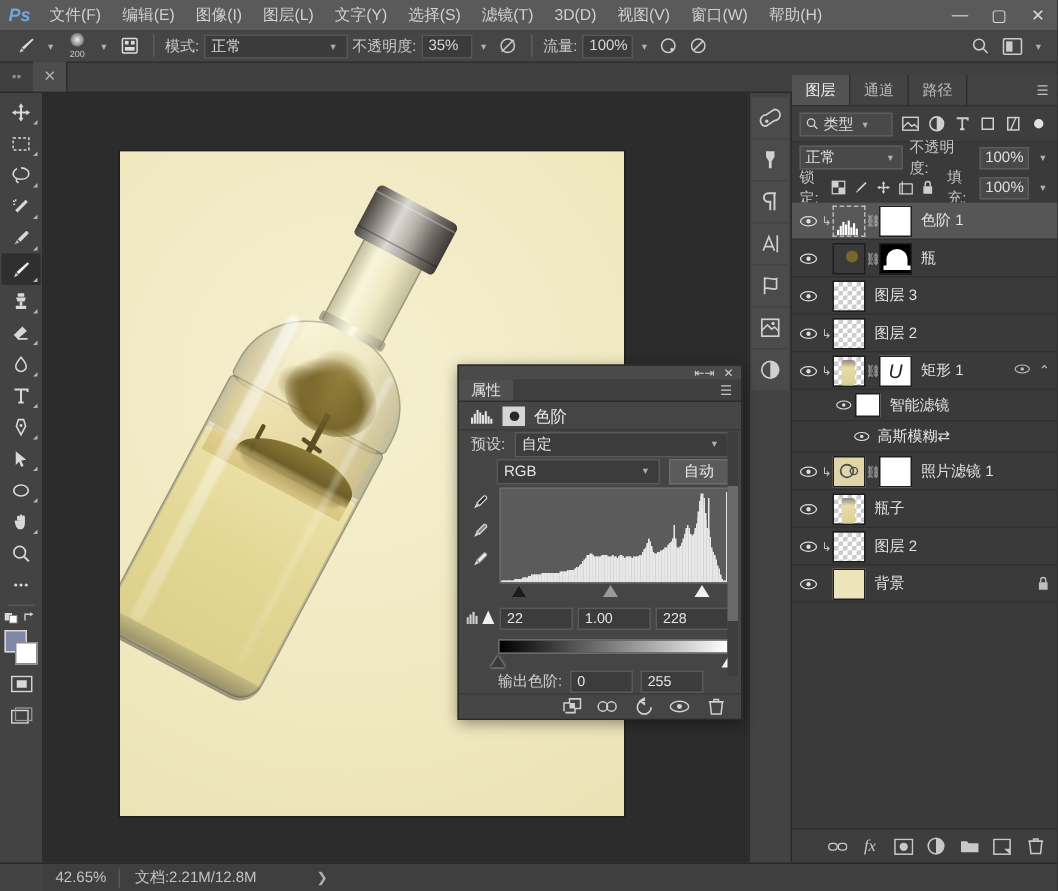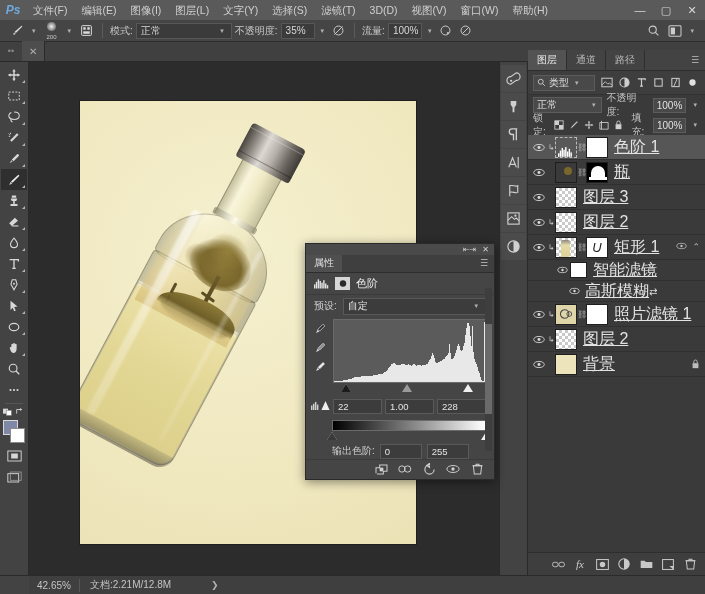--- a/index.html
+++ b/index.html
@@ -346,21 +346,21 @@
   .thumb.mask-black::before{
     content:""; position:absolute; left:2px; bottom:2px; width:18px; height:3px;
     background:#fff;
   }
   .thumb.shape-u {
     background: #fff; background-image: none;
     display:flex; align-items:center; justify-content:center;
     color:#222; font-size:13px; font-style: italic;
   }
   .link-ic { width: 9px; text-align:center; font-size: 8px; color: #c6c6c6; }
-  .layer-name { margin-left: 6px; font-size: 16px; color: #e2e2e2; white-space: nowrap; text-decoration: underline; }
+  .layer-name { margin-left: 6px; font-size: 10px; color: #e2e2e2; white-space: nowrap; }
   .layer-row .right-ic { margin-left: auto; margin-right: 5px; display:flex; gap:5px; color:#bdbdbd; font-size:9px; }
   .sub-row {
     height: 21px; display: flex; align-items: center; padding-left: 26px;
     border-bottom: 1px solid #303030; font-size: 10px; color: #dcdcdc;
   }
   .sub-row .eye { width: 16px; }
   .sub-row2 { padding-left: 38px; }
   .panel-footer {
     height: 23px; background: #3e3e3e; border-top: 1px solid #2e2e2e;
     display: flex; align-items: center; justify-content: flex-end; gap: 8px; padding-right: 8px;
@@ -999,20 +999,31 @@
           <svg width="15" height="12" viewBox="0 0 16 13">
               <circle cx="6" cy="6.5" r="4.6" fill="none" stroke="#4a4a4a" stroke-width="1.2"></circle>
               <circle cx="11" cy="6.5" r="2.6" fill="none" stroke="#4a4a4a" stroke-width="1"></circle>
             </svg>
         </span>
         <span class="link-ic">⛓</span>
         <span class="thumb mask-white"></span>
         <span class="layer-name">照片滤镜 1</span>
       </div>
 
+      <div class="layer-row">
+        <span class="eye">
+          <svg width="12" height="9" viewBox="0 0 14 10">
+              <ellipse cx="7" cy="5" rx="6.2" ry="3.6" fill="none" stroke="#dcdcdc" stroke-width="1"></ellipse>
+              <circle cx="7" cy="5" r="1.7" fill="#dcdcdc"></circle>
+            </svg>
+        </span>
+        <span class="fx-mark"></span>
+        <span class="thumb bottle-img"></span>
+        <span class="layer-name">瓶子</span>
+      </div>
 
       <div class="layer-row">
         <span class="eye">
           <svg width="12" height="9" viewBox="0 0 14 10">
               <ellipse cx="7" cy="5" rx="6.2" ry="3.6" fill="none" stroke="#dcdcdc" stroke-width="1"></ellipse>
               <circle cx="7" cy="5" r="1.7" fill="#dcdcdc"></circle>
             </svg>
         </span>
         <span class="fx-mark">↳</span>
         <span class="thumb"></span>
@@ -1113,20 +1124,27 @@
     </div>
 
     <div class="preset-row">
       <span class="prop-label">预设:</span>
       <div class="prop-select">
         <span>自定</span>
         <span class="caret">▾</span>
       </div>
     </div>
 
+    <div class="chan-row">
+      <div class="prop-select">
+        <span>RGB</span>
+        <span class="caret">▾</span>
+      </div>
+      <div class="auto-btn">自动</div>
+    </div>
 
     <div class="hist-area">
       <div class="eyedroppers">
         <span class="ed">
           <svg width="12" height="12" viewBox="0 0 14 14">
               <path d="M10.2 1.8 A1.7 1.7 0 0 1 12.2 3.8 L6.6 9.4 L4.6 7.4 Z" fill="#2a2a2a" stroke="#dadada" stroke-width="0.9"></path>
               <path d="M4.2 7.8 L6.2 9.8 L2.4 11.6 Z" fill="#dadada"></path>
             </svg>
         </span>
         <span class="ed">

